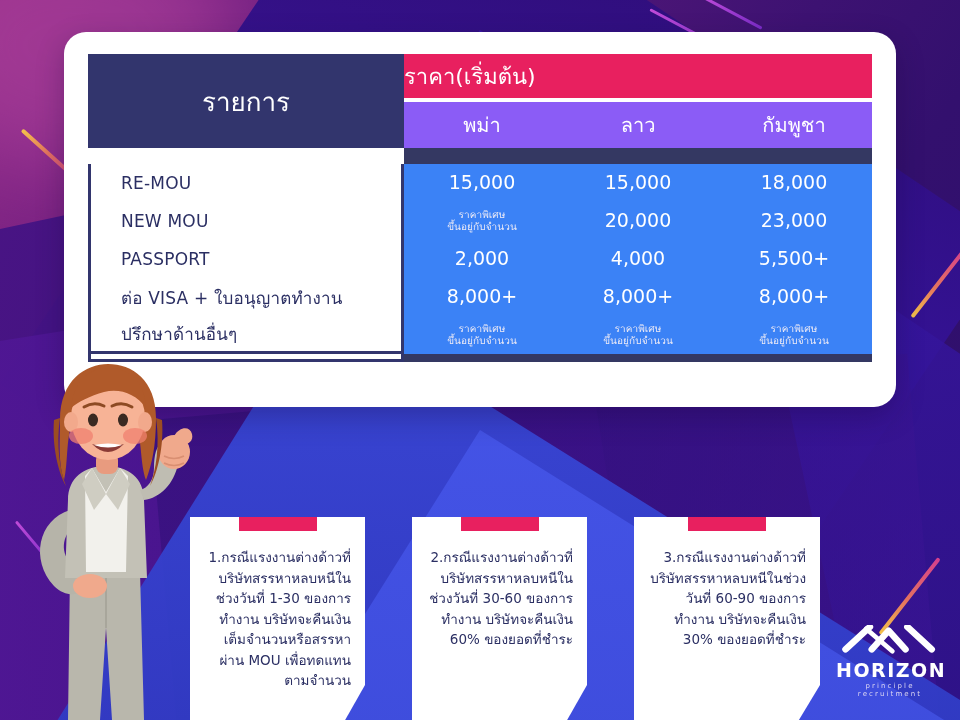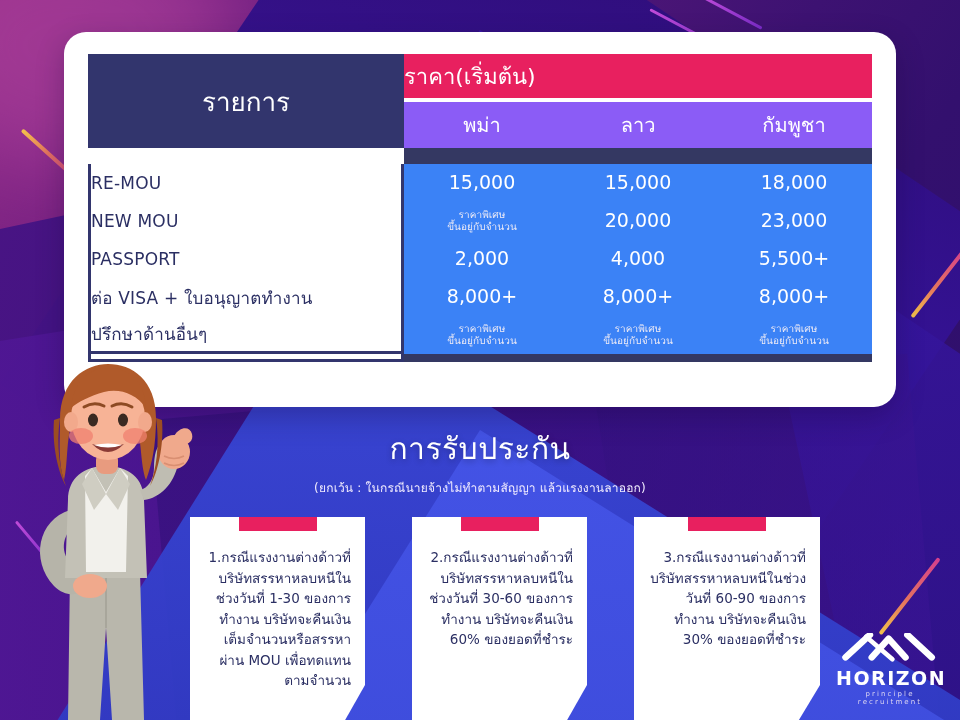--- a/index.html
+++ b/index.html
@@ -145,20 +145,21 @@
     color: #ffffff;
     font-size: 20px;
     text-align: center;
     height: 44px;
   }
   .cell-label {
     background: #ffffff;
     color: #2b2f63;
     font-size: 17px;
     text-align: left;
+    padding-left: 30px;
     height: 38px;
     border-left: 3px solid #32356d;
     border-right: 3px solid #32356d;
     letter-spacing: .2px;
   }
   .row-first .cell-label { border-top: 0; }
   .row-last .cell-label { border-bottom: 3px solid #32356d; }
   .cell-val {
     background: #3b82f6;
     color: #ffffff;
@@ -235,21 +236,21 @@
   .note-2 { left: 222px; }
   .note-3 { left: 444px; width: 186px; }
   .note-body { position: relative; z-index: 2; text-align: right; }
 
   
   .person { position: absolute; left: 8px; bottom: 0; width: 210px; height: 360px; }
 
   
   .logo {
     position: absolute;
-    right: 16px; bottom: 14px;
+    right: 16px; bottom: 22px;
     width: 108px;
     text-align: center;
     color: #ffffff;
   }
   .logo-mark { height: 30px; margin-bottom: 2px; }
   .logo-name {
     font-size: 19px;
     font-weight: bold;
     letter-spacing: 1.5px;
     line-height: 1;
@@ -349,24 +350,20 @@
         </td>
       </tr>
       <tr>
         <td class="cap-left"></td>
         <td class="cap-right" colspan="3"></td>
       </tr>
     </tbody>
       </table>
   </div>
 
-  <div class="guarantee">
-    <div class="g-title">การรับประกัน</div>
-    <div class="g-sub">(ยกเว้น : ในกรณีนายจ้างไม่ทำตามสัญญา แล้วแรงงานลาออก)</div>
-  </div>
 
   <div class="cards">
     <div class="note note-1">
       <div class="note-tab"></div>
       <div class="note-body">1.กรณีแรงงานต่างด้าวที่บริษัทสรรหาหลบหนีในช่วงวันที่ 1-30 ของการทำงาน บริษัทจะคืนเงินเต็มจำนวนหรือสรรหาผ่าน MOU เพื่อทดแทนตามจำนวน</div>
     </div>
     <div class="note note-2">
       <div class="note-tab"></div>
       <div class="note-body">2.กรณีแรงงานต่างด้าวที่บริษัทสรรหาหลบหนีในช่วงวันที่ 30-60 ของการทำงาน บริษัทจะคืนเงิน 60% ของยอดที่ชำระ</div>
     </div>

